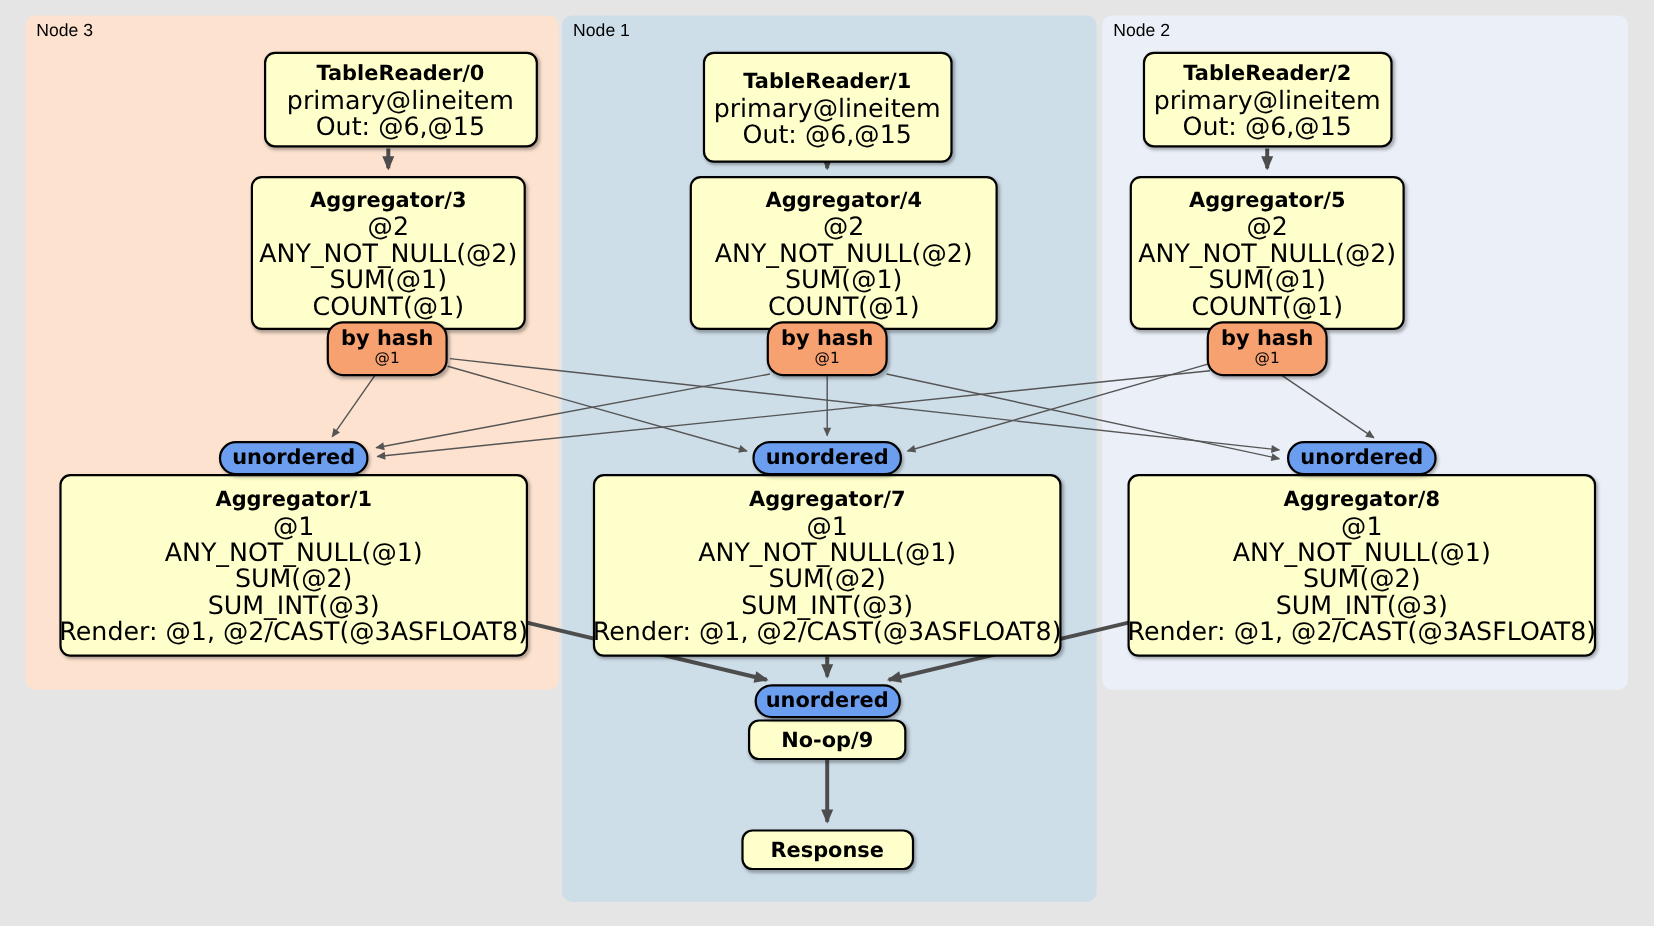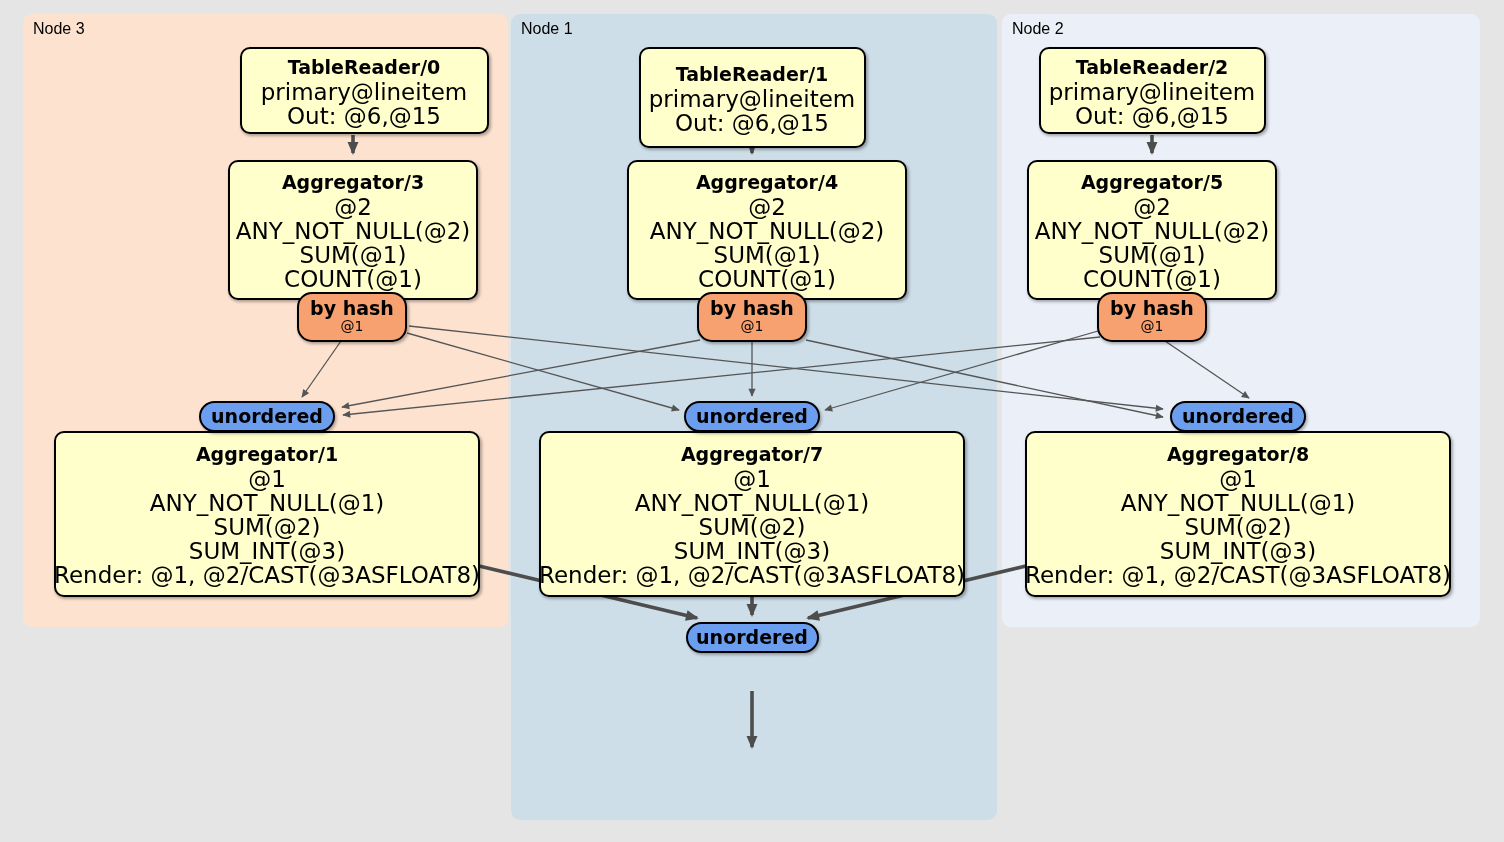--- a/index.html
+++ b/index.html
@@ -112,20 +112,26 @@
       <div class="line">Render: @1, @2/CAST(@3ASFLOAT8)</div>
     </div>
     <div class="box" style="left: 1025px; top: 431px; width: 426px; height: 166px;">
       <div class="title">Aggregator/8</div>
       <div class="line">@1</div>
       <div class="line">ANY_NOT_NULL(@1)</div>
       <div class="line">SUM(@2)</div>
       <div class="line">SUM_INT(@3)</div>
       <div class="line">Render: @1, @2/CAST(@3ASFLOAT8)</div>
     </div>
+    <div class="box" style="left: 680px; top: 654px; width: 144px; height: 37px;">
+      <div class="title">No-op/9</div>
+    </div>
+    <div class="box" style="left: 673.5px; top: 754px; width: 157px; height: 37px;">
+      <div class="title">Response</div>
+    </div>
     <div class="pill hash" style="left: 297px; top: 292px; width: 110px; height: 50px; border-radius: 15px; background: rgb(247, 161, 112);">
       <div class="plabel">by hash</div>
       <div class="psub">@1</div>
     </div>
     <div class="pill hash" style="left: 697px; top: 292px; width: 110px; height: 50px; border-radius: 15px; background: rgb(247, 161, 112);">
       <div class="plabel">by hash</div>
       <div class="psub">@1</div>
     </div>
     <div class="pill hash" style="left: 1097px; top: 292px; width: 110px; height: 50px; border-radius: 15px; background: rgb(247, 161, 112);">
       <div class="plabel">by hash</div>

